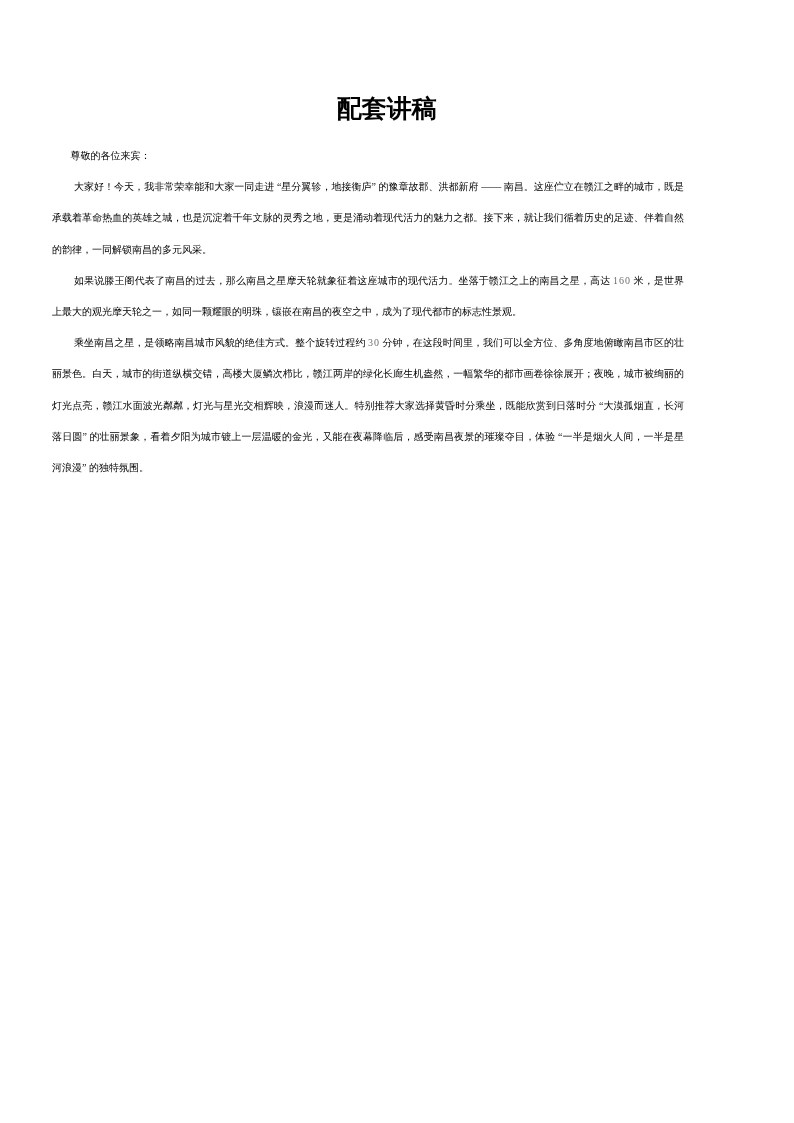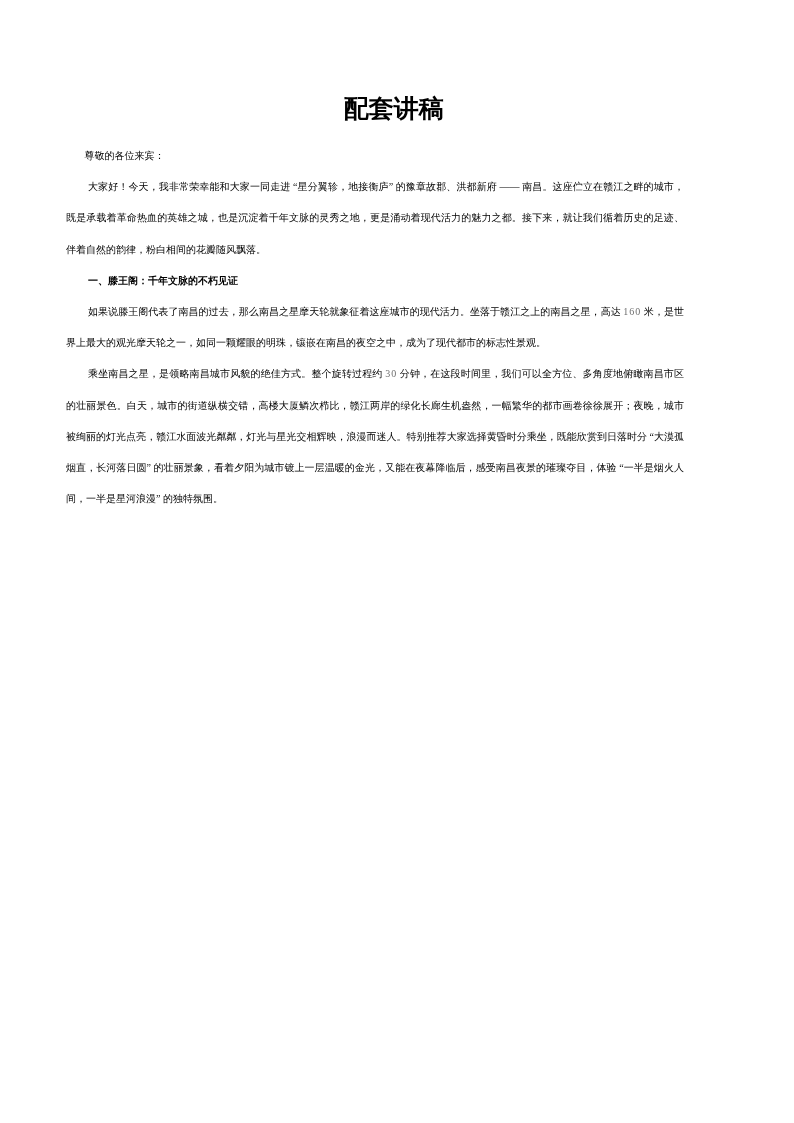--- a/index.html
+++ b/index.html
@@ -10,21 +10,21 @@
   body {
     width: 794px;
     height: 1123px;
     overflow: hidden;
   }
   .page {
     box-sizing: border-box;
     width: 794px;
     height: 1123px;
     background: #ffffff;
-    padding: 86px 110px 0 66px;
+    padding: 86px 110px 0 52px;
     color: #000000;
   }
   .doc-title {
     margin: 0 0 10px 0;
     font-family: "Liberation Sans", "DejaVu Sans", sans-serif;
     font-size: 25px;
     font-weight: bold;
     line-height: 44px;
     text-align: center;
     text-indent: 1.5em; 
@@ -58,23 +58,22 @@
   }
 </style>
 </head>
 <body>
 
 <div class="page">
   <h1 class="doc-title">配套讲稿</h1>
 
   <p class="para greeting">尊敬的各位来宾：</p>
 
-  <p class="para">大家好！今天，我非常荣幸能和大家一同走进 “星分翼轸，地接衡庐” 的豫章故郡、洪都新府 —— 南昌。这座伫立在赣江之畔的城市，既是承载着革命热血的英雄之城，也是沉淀着千年文脉的灵秀之地，更是涌动着现代活力的魅力之都。接下来，就让我们循着历史的足迹、伴着自然的韵律，粉白相间的花瓣随风飘落。</p>
+  <p class="para">大家好！今天，我非常荣幸能和大家一同走进 “星分翼轸，地接衡庐” 的豫章故郡、洪都新府 —— 南昌。这座伫立在赣江之畔的城市，既是承载着革命热血的英雄之城，也是沉淀着千年文脉的灵秀之地，更是涌动着现代活力的魅力之都。接下来，就让我们循着历史的足迹、伴着自然的韵律，一同解锁南昌的多元风采。</p>
 
-  <h2 class="heading">一、滕王阁：千年文脉的不朽见证</h2>
 
 
 
 
   <p class="para">如果说滕王阁代表了南昌的过去，那么南昌之星摩天轮就象征着这座城市的现代活力。坐落于赣江之上的南昌之星，高达 <span class="latin-num">160</span> 米，是世界上最大的观光摩天轮之一，如同一颗耀眼的明珠，镶嵌在南昌的夜空之中，成为了现代都市的标志性景观。</p>
 
   <p class="para">乘坐南昌之星，是领略南昌城市风貌的绝佳方式。整个旋转过程约 <span class="latin-num">30</span> 分钟，在这段时间里，我们可以全方位、多角度地俯瞰南昌市区的壮丽景色。白天，城市的街道纵横交错，高楼大厦鳞次栉比，赣江两岸的绿化长廊生机盎然，一幅繁华的都市画卷徐徐展开；夜晚，城市被绚丽的灯光点亮，赣江水面波光粼粼，灯光与星光交相辉映，浪漫而迷人。特别推荐大家选择黄昏时分乘坐，既能欣赏到日落时分 “大漠孤烟直，长河落日圆” 的壮丽景象，看着夕阳为城市镀上一层温暖的金光，又能在夜幕降临后，感受南昌夜景的璀璨夺目，体验 “一半是烟火人间，一半是星河浪漫” 的独特氛围。</p>
 
 </div>
 

